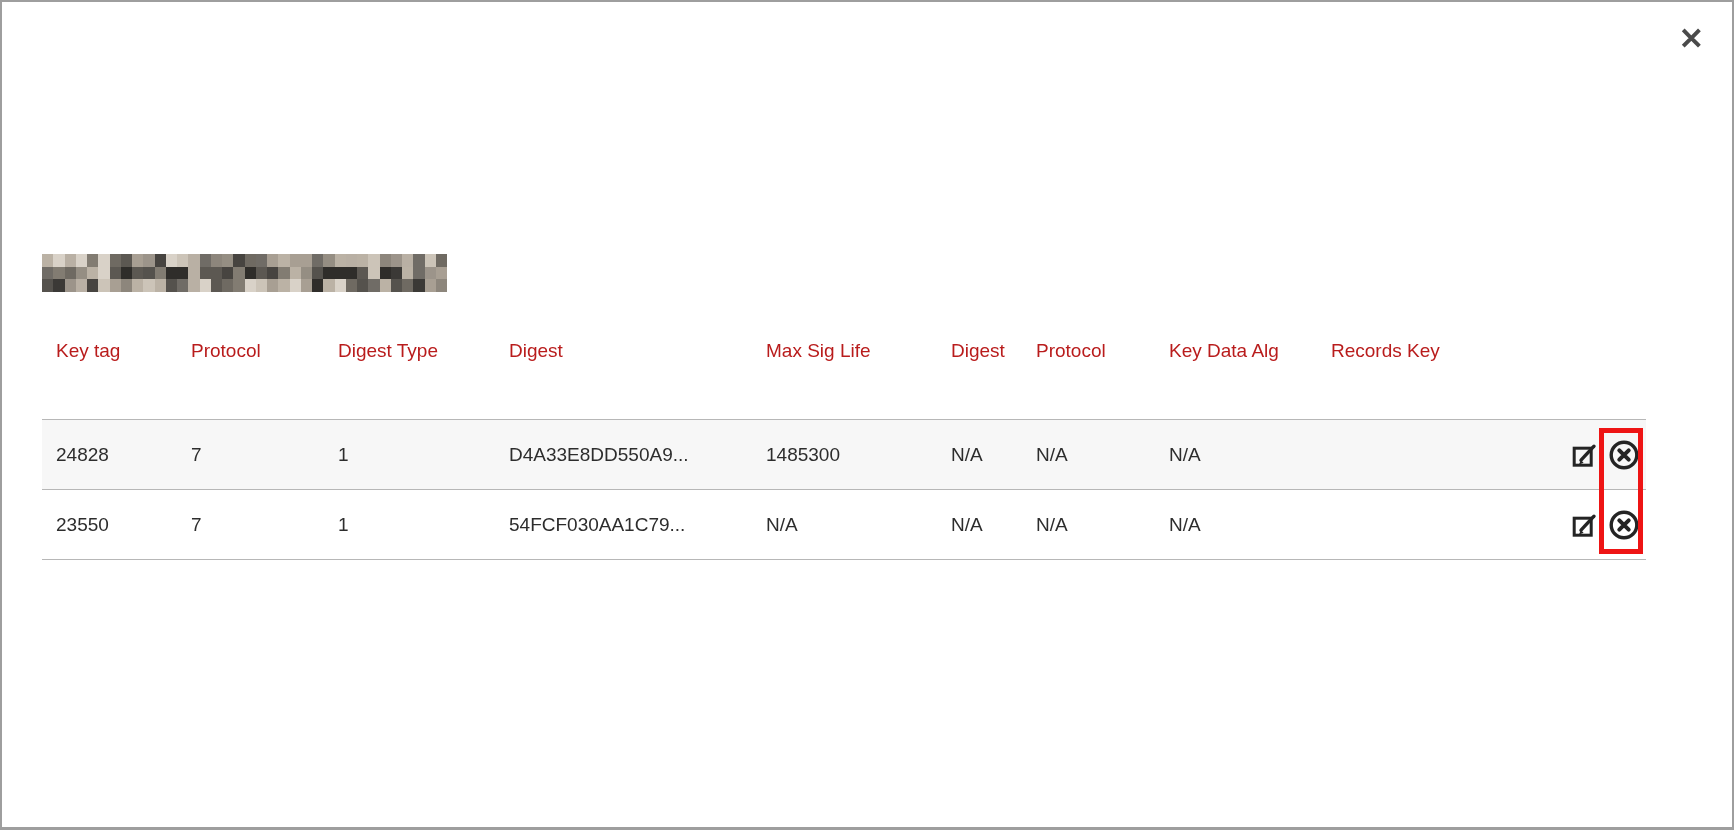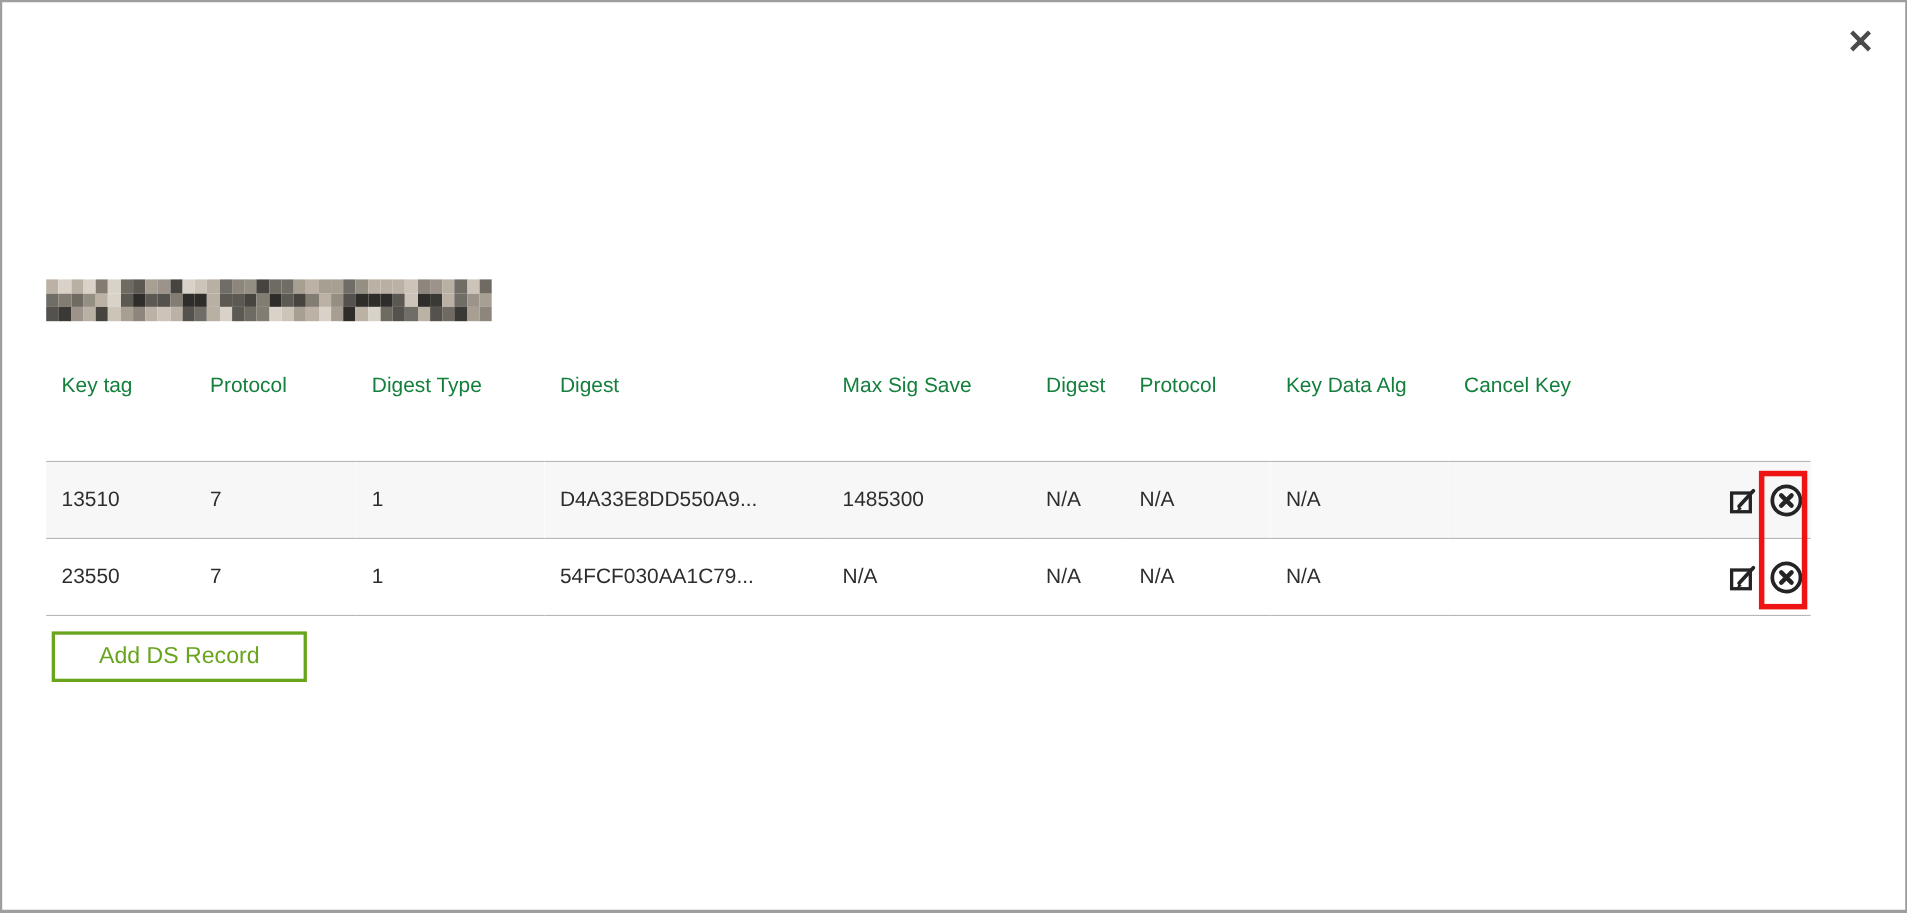--- a/index.html
+++ b/index.html
@@ -43,21 +43,21 @@
     font-size: 22px; color: #2e2e2e;
   }
   table.ds-table {
     position: absolute; left: 40px; top: 330px;
     width: 1604px;
     border-collapse: collapse;
     table-layout: fixed;
     font-size: 19px; color: #2d2d2d;
   }
   .ds-table th {
-    text-align: left; font-weight: 400; color: #15803d;
+    text-align: left; font-weight: 400; color: #b91c1c;
     padding: 8px 14px 57px 14px;
     white-space: nowrap; overflow: hidden;
   }
   .ds-table tbody tr { border-top: 1px solid #b7b7b7; }
   .ds-table tbody tr:last-child { border-bottom: 1px solid #b7b7b7; }
   .ds-table tbody tr:first-child { background: #f7f7f7; }
   .ds-table td {
     padding: 0 14px; height: 70px;
     white-space: nowrap; overflow: hidden;
   }
@@ -239,31 +239,31 @@
         <col style="width:162px">
         <col style="width:235px">
       <col style="width:94px">
     </colgroup>
     <thead>
       <tr>
         <th>Key tag</th>
         <th>Protocol</th>
         <th>Digest Type</th>
         <th>Digest</th>
-        <th>Max Sig Save</th>
+        <th>Max Sig Life</th>
         <th>Digest</th>
         <th>Protocol</th>
         <th>Key Data Alg</th>
-        <th>Cancel Key</th>
+        <th>Records Key</th>
         <th></th>
       </tr>
     </thead>
     <tbody>
       <tr>
-        <td>13510</td>
+        <td>24828</td>
         <td>7</td>
         <td>1</td>
         <td>D4A33E8DD550A9...</td>
         <td>1485300</td>
         <td>N/A</td>
         <td>N/A</td>
         <td>N/A</td>
         <td></td>
         <td class="actions">
           <button class="icon-btn">
@@ -305,16 +305,15 @@
               <path d="M11.3 11.3 L20.7 20.7 M20.7 11.3 L11.3 20.7" stroke="#242424" stroke-width="4" stroke-linecap="round"></path>
             </svg>
           </button>
         </td>
       </tr>
     </tbody>
   </table>
 
   <div class="highlight-box"></div>
 
-  <button class="add-btn">Add DS Record</button>
 
 
 </div>
 
 </body></html>

